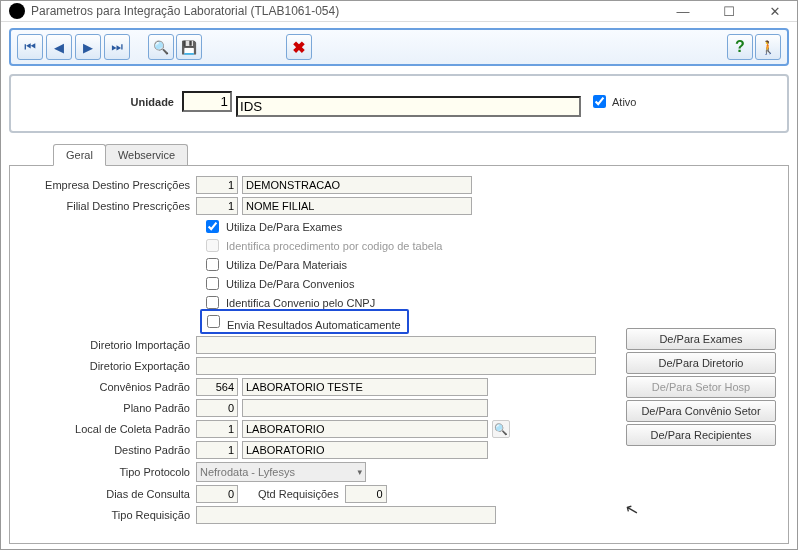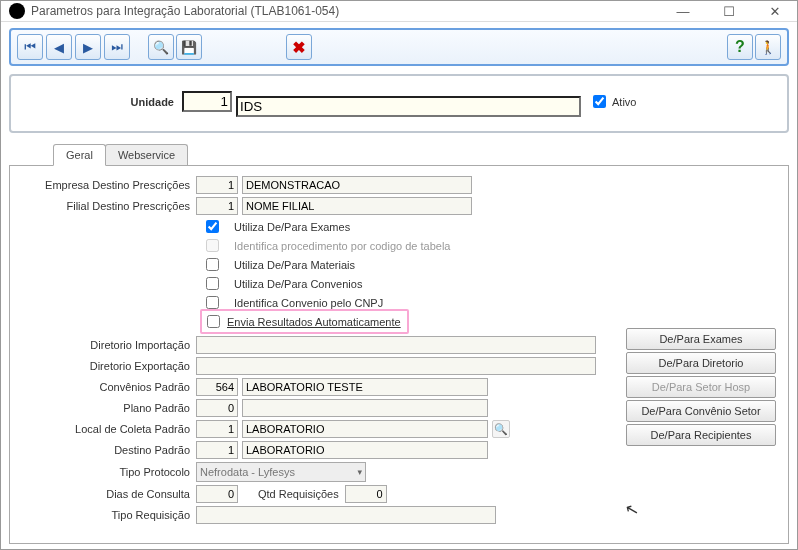--- a/index.html
+++ b/index.html
@@ -132,29 +132,29 @@
     border:1px solid #aaa; background:#f7f7f1; padding:1px 3px; font-size:11px;
   }
   .txt {
     height:18px; border:1px solid #aaa; background:#f7f7f1; padding:1px 3px; font-size:11px;
     margin-left:4px;
   }
   .txt-w1 { width:230px; }
   .txt-w2 { width:400px; }
   .txt-w3 { width:246px; }
   .check-row {
-    display:flex; align-items:center; margin-left:184px; margin-bottom:2px; gap:12px; height:17px;
+    display:flex; align-items:center; margin-left:184px; margin-bottom:2px; gap:4px; height:17px;
   }
   .check-row input { width:13px; height:13px; }
   .check-row.disabled { color:#999; }
   .highlight {
-    border:2px solid #f9a8d4;
+    border:2px solid #1d4ed8;
     border-radius:2px;
     padding: 1px 6px 1px 1px;
-    display:inline-flex; align-items:center; gap:4px;text-decoration:underline;
+    display:inline-flex; align-items:flex-end; gap:4px;
   }
   .dropdown {
     height:20px; border:1px solid #aaa; background:#eee; padding:1px 3px; font-size:11px;
     color:#777; width:170px; margin-left:0;
     display:flex; align-items:center; justify-content:space-between;
   }
   .dropdown .arrow { font-size:9px; color:#666;}
   .btn-side {
     position:absolute;
     right:12px;

